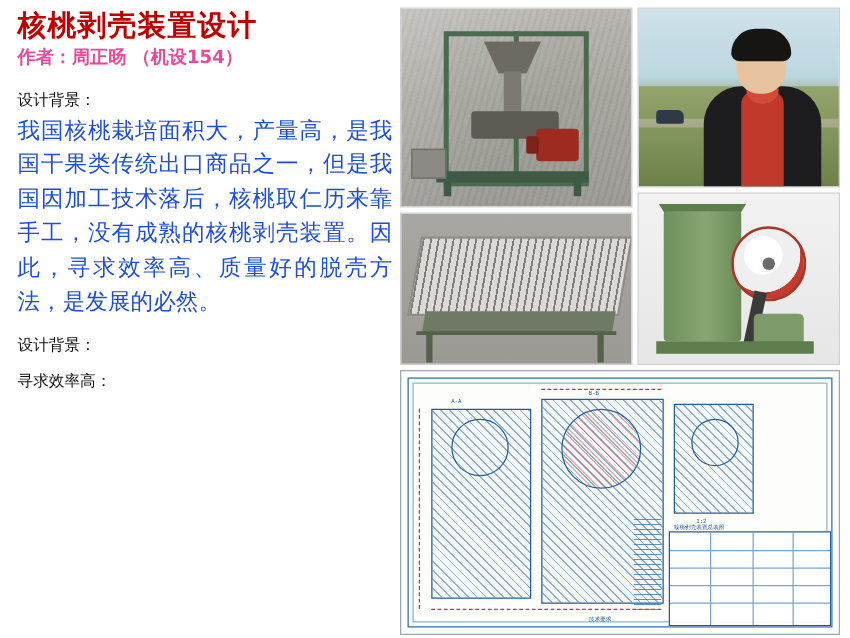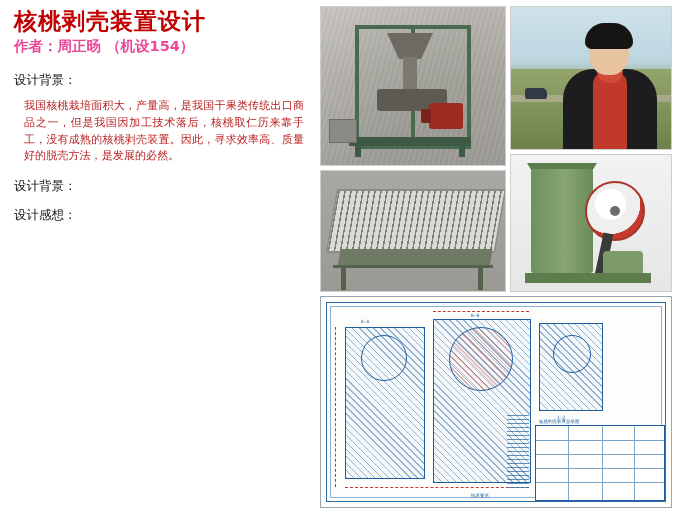--- a/index.html
+++ b/index.html
@@ -47,25 +47,25 @@
     margin-bottom: 13px;
   }
   .section-heading {
     font-size: 12.5px;
     color: #111111;
     font-weight: normal;
     margin: 0 0 3px 0;
     line-height: 1.3;
   }
   .section-body {
-    font-size: 11px;
-    color: #b91c1c;
+    font-size: 18px;
+    color: #1d4ed8;
     line-height: 1.52;
     text-align: justify;
-    margin: 10px;
+    margin: 0;
     letter-spacing: 0.1px;
   }
   
   .right-col {
     position: absolute;
     left: 320px;
     top: 6px;
     width: 352px;
     height: 498px;
   }
@@ -334,21 +334,21 @@
     <div class="section">
       <div class="section-heading">设计背景：</div>
       <p class="section-body">我国核桃栽培面积大，产量高，是我国干果类传统出口商品之一，但是我国因加工技术落后，核桃取仁历来靠手工，没有成熟的核桃剥壳装置。因此，寻求效率高、质量好的脱壳方法，是发展的必然。</p>
     </div>
 
     <div class="section">
       <div class="section-heading">设计背景：</div>
     </div>
 
     <div class="section">
-      <div class="section-heading">设计感想：</div>
+      <div class="section-heading">寻求效率高：</div>
     </div>
 
   </div>
 
   <div class="right-col">
 
     <div class="photo photo-machine">
       <div class="pm-floor"></div>
       <div class="pm-frame"></div>
       <div class="pm-hopper"></div>

